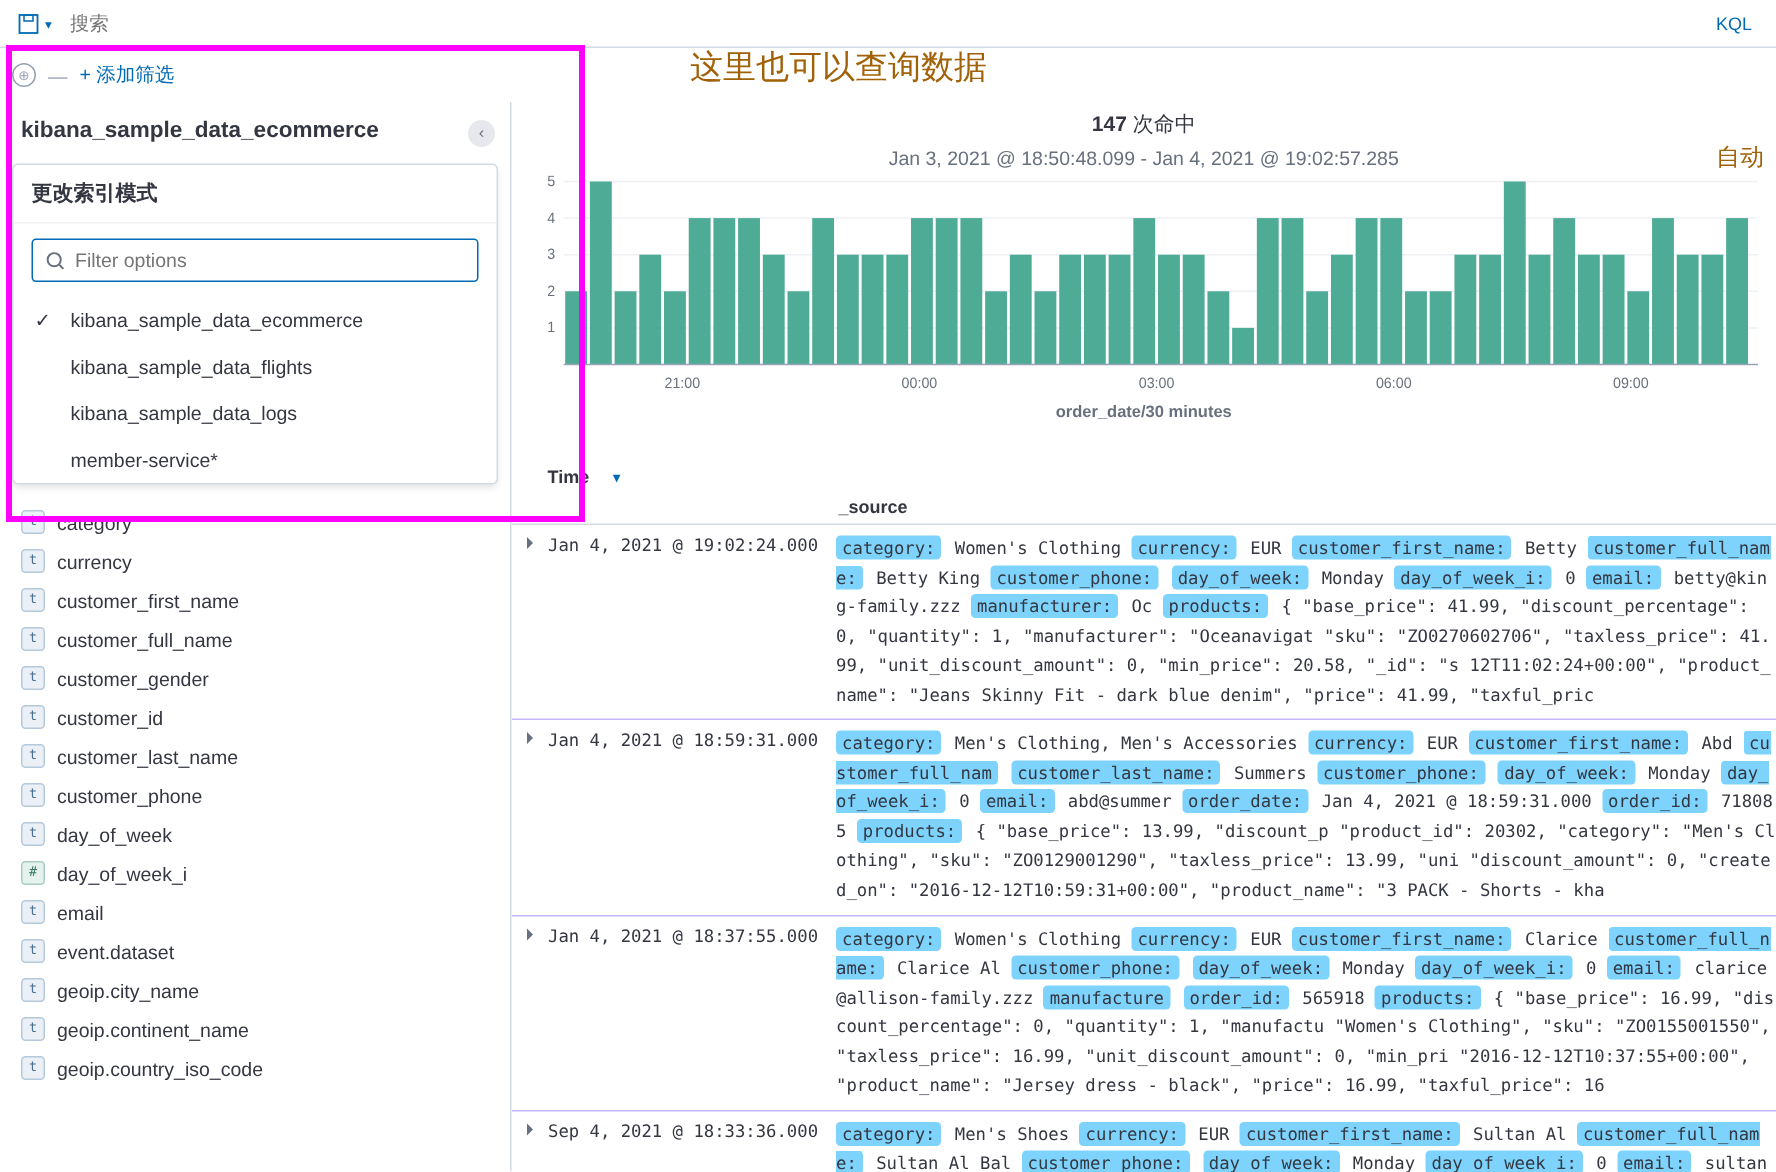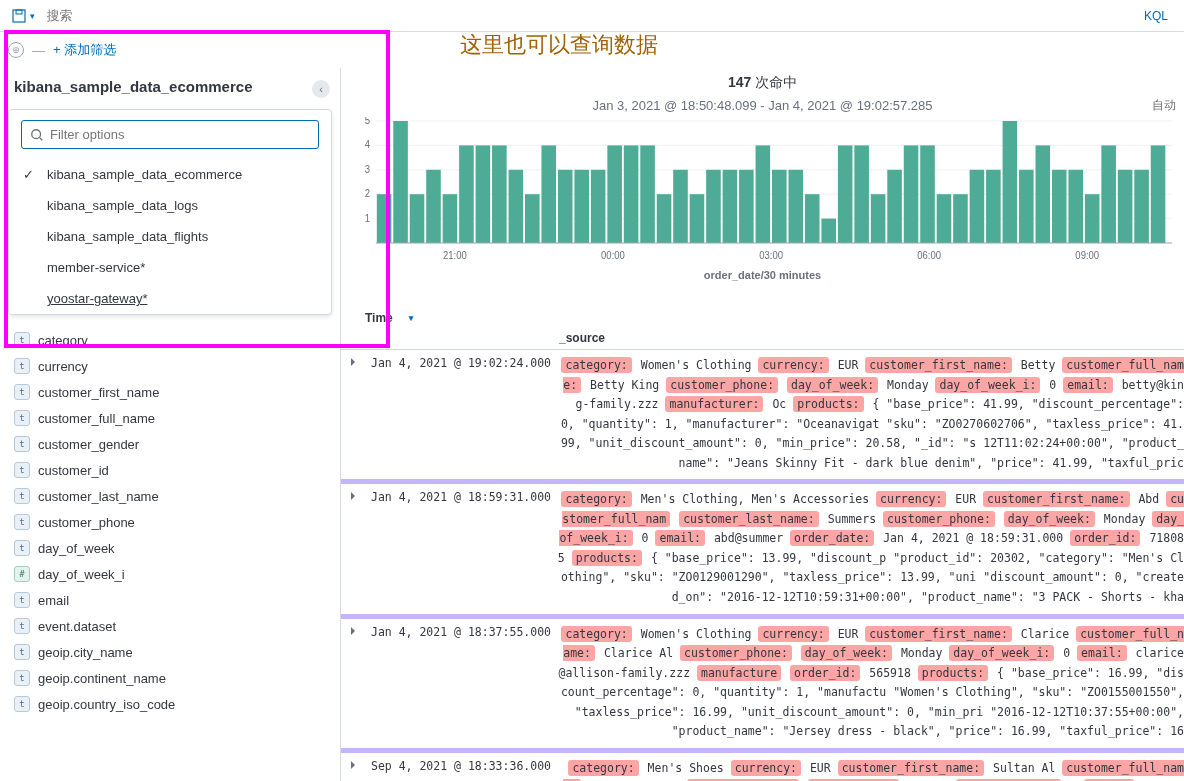--- a/index.html
+++ b/index.html
@@ -28,35 +28,35 @@
 .dropdown-option.underline { text-decoration: underline; }
 .field-list { flex: 1; overflow-y: auto; padding: 4px 0; }
 .field-item { display: flex; align-items: center; gap: 8px; padding: 5px 14px; font-size: 13px; cursor: pointer; }
 .field-badge { width: 16px; height: 16px; border-radius: 3px; display: flex; align-items: center; justify-content: center; font-size: 9px; font-family: monospace; border: 1px solid; }
 .badge-t { color: #4a7194; border-color: #b5c9dc; background: #eaf0f6; }
 .badge-hash { color: #387765; border-color: #a5cdc0; background: #e6f2ee; }
 .content { flex: 1; display: flex; flex-direction: column; overflow: hidden; }
 .hits-header { text-align: center; padding: 6px 0; font-size: 14px; }
 .hits-header .count { font-weight: 700; }
 .time-range { text-align: center; font-size: 13px; color: #69707d; padding-bottom: 4px; display: flex; align-items: center; justify-content: center; gap: 8px; }
-.auto-btn { position: absolute; right: 8px; font-size: 12px; color: #737373; }
+.auto-btn { position: absolute; right: 8px; font-size: 16px; color: #a16207; }
 .chart-area { height: 150px; padding: 0 12px; position: relative; }
 .chart-svg { width: 100%; height: 100%; }
 .axis-label { text-align: center; font-size: 11px; font-weight: 600; color: #69707d; padding: 2px 0 6px; }
 .table-header { display: flex; border-bottom: 1px solid #d3dae6; padding: 4px 0; font-size: 12px; font-weight: 600; }
 .col-expand { width: 24px; }
 .col-time { width: 186px; display: flex; align-items: center; gap: 12px; }
 .col-time .time-dropdown { margin-left: 4px; color: #006bb4; font-size: 9px; }
 .col-source { flex: 1; padding-left: 8px; margin-top: 40px; }
-.doc-row { display: flex; border-bottom: 5px solid #c4b5fd; padding: 6px 0; text-align: right; }
+.doc-row { display: flex; border-bottom: 1px solid #c4b5fd; padding: 6px 0; }
 .doc-expand { width: 24px; display: flex; justify-content: center; align-items: flex-start; padding-top: 2px; cursor: pointer; }
 .chevron-right { width: 0; height: 0; border-top: 4px solid transparent; border-bottom: 4px solid transparent; border-left: 4px solid #69707d; }
 .doc-time { width: 186px; font-family: Menlo, Consolas, monospace; font-size: 11.5px; white-space: nowrap; }
 .doc-source { flex: 1; font-family: Menlo, Consolas, monospace; font-size: 11.5px; line-height: 1.7; word-break: break-all; padding-left: 6px; overflow: hidden; }
-.tag-key { background: #fca5a5; color: #343741; padding: 1px 4px; border-radius: 3px; margin-right: 2px; }
+.tag-key { background: #7dd3fc; color: #343741; padding: 1px 4px; border-radius: 3px; margin-right: 2px; }
 .docs-scroll { flex: 1; overflow-y: auto; overflow-x: hidden; }
 .y-tick { font-size: 10px; fill: #69707d; }
 .x-tick { font-size: 10px; fill: #69707d; }
 </style>
 </head>
 <body>
 
 <div class="top-bar">
   <div class="save-btn">
     <svg width="14" height="14" viewBox="0 0 14 14">
@@ -79,33 +79,33 @@
 <div class="magenta-box"></div>
 
 <div class="main">
   <div class="sidebar">
     <div class="index-header">
       <span>kibana_sample_data_ecommerce</span>
       <span class="chevron-down"></span>
     </div>
     <div class="close-circle">‹</div>
     <div class="dropdown">
+      <div class="dropdown-title">更改索引模式</div>
       <div class="dropdown-search">
         <svg class="search-icon-svg" viewBox="0 0 16 16">
             <circle cx="7" cy="7" r="5" fill="none" stroke="#69707d" stroke-width="1.5"></circle>
             <line x1="11" y1="11" x2="14" y2="14" stroke="#69707d" stroke-width="1.5"></line>
           </svg>
         <input placeholder="Filter options" style="">
       </div>
       <div id="dropdown-options">
           <div class="dropdown-option selected">kibana_sample_data_ecommerce</div>
+          <div class="dropdown-option">kibana_sample_data_flights</div>
           <div class="dropdown-option">kibana_sample_data_logs</div>
-          <div class="dropdown-option">kibana_sample_data_flights</div>
           <div class="dropdown-option">member-service*</div>
-          <div class="dropdown-option underline">yoostar-gateway*</div>
         </div>
     </div>
     <div class="field-list" id="field-list">
         <div class="field-item">
           <span class="field-badge badge-t">t</span>
           <span>category</span>
         </div>
         <div class="field-item">
           <span class="field-badge badge-t">t</span>
           <span>currency</span>

